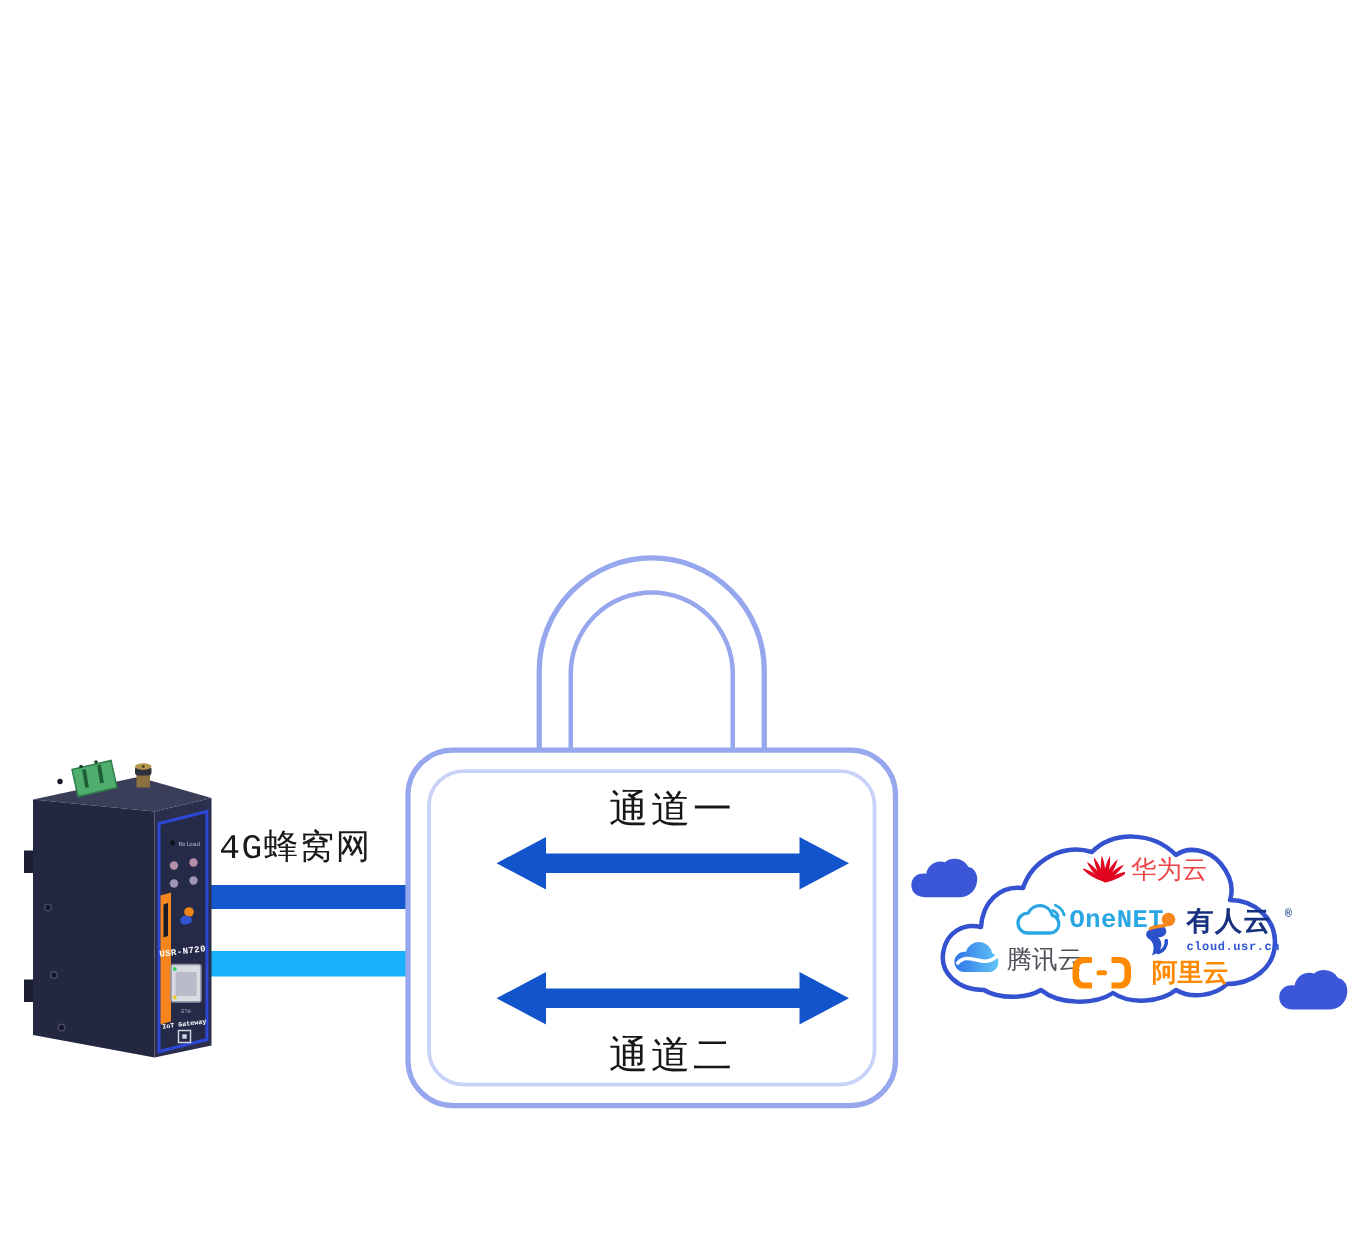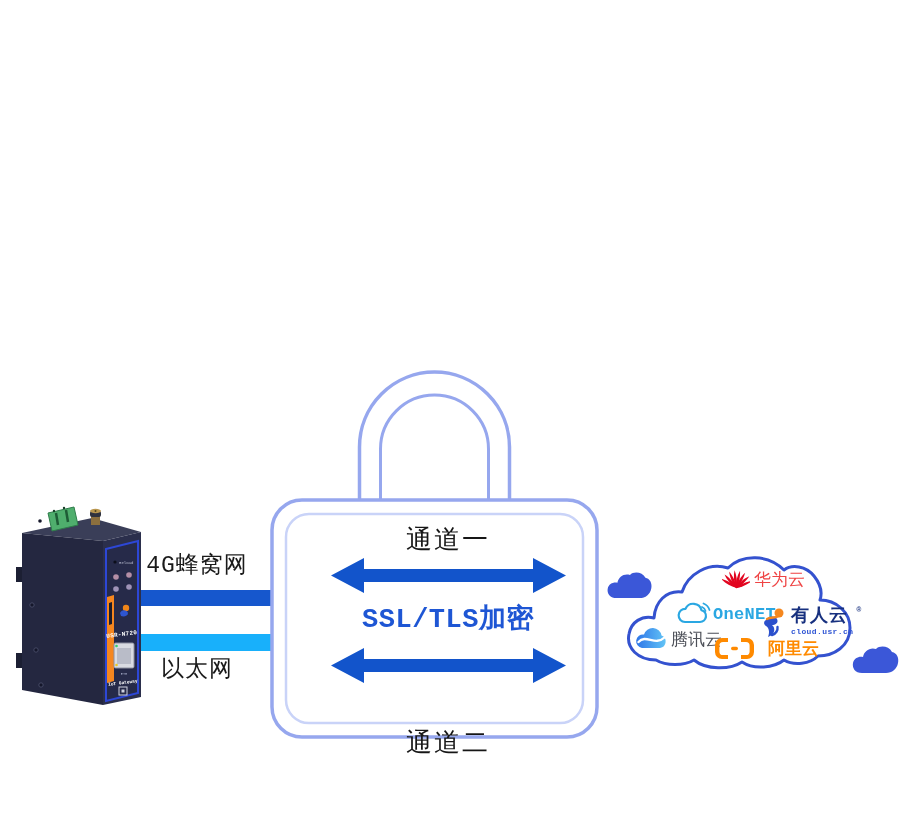--- a/index.html
+++ b/index.html
@@ -17,21 +17,21 @@
     font-size:23px;font-weight:500;color:#1a1a1a;letter-spacing:1px;white-space:nowrap;
   }
   #label-4g{top:549px;}
   #label-eth{top:653px;}
   
   .channel-label{
     position:absolute;left:357px;width:182px;text-align:center;
     font-size:26px;font-weight:500;color:#161616;letter-spacing:2px;white-space:nowrap;
   }
   #channel-1{top:522px;}
-  #channel-2{top:725px;}
+  #channel-2{top:686px;}
   #ssl-label{
     position:absolute;left:328px;top:600px;width:240px;text-align:center;
     font-size:27px;font-weight:700;color:var(--encryption-text,#1e56d4);
     letter-spacing:.5px;white-space:nowrap;
   }
   
   .provider{position:absolute;display:flex;align-items:center;z-index:5;}
   .provider .p-name{white-space:nowrap;}
   #prov-huawei{left:722px;top:567px;gap:4px;}
   #prov-huawei .p-name{font-size:17px;font-weight:500;color:#ef4444;}
@@ -49,21 +49,20 @@
   svg{display:block;}
 </style>
 </head>
 <body>
 
 <div id="stage">
 
   <div id="band-4g" class="band"></div>
   <div id="band-eth" class="band"></div>
   <div id="label-4g" class="band-label">4G蜂窝网</div>
-  <div id="label-eth" class="band-label">以太网</div>
 
   <svg class="abs" style="left:12px;top:505px;" width="135" height="205" viewBox="0 0 135 205">
 
     <polygon points="10,28 80,13 129,27 91,36" fill="#3a3e58"></polygon>
     <polygon points="10,28 91,36 91,200 10,185" fill="#242740"></polygon>
     <polygon points="91,36 129,27 129,192 91,200" fill="#2b2f4c"></polygon>
 
     <rect x="4" y="62" width="6" height="15" fill="#1c1f33"></rect>
     <rect x="4" y="148" width="6" height="15" fill="#1c1f33"></rect>
 
@@ -114,21 +113,20 @@
     <path d="M104.5,160 L104.5,92 A75,75 0 0 1 254.5,92 L254.5,160" fill="none" style="stroke:var(--lock-outline,#96a7ee)" stroke-width="3.5"></path>
     <path d="M125.5,160 L125.5,94 A54,54 0 0 1 233.5,94 L233.5,160" fill="none" style="stroke:var(--lock-outline,#96a7ee)" stroke-width="3"></path>
     <rect x="17" y="145" width="325" height="237" rx="30" fill="#ffffff" style="stroke:var(--lock-outline,#96a7ee)" stroke-width="3.5"></rect>
     <rect x="31" y="159" width="297" height="209" rx="23" fill="none" style="stroke:var(--lock-outline-inner,#c9d3f8)" stroke-width="2.5"></rect>
   </svg>
 
   <div id="channel-1" class="channel-label" style="z-index:3">通道一</div>
   <svg class="abs" style="left:331px;top:557px;z-index:3;" width="235" height="37" viewBox="0 0 235 37">
     <polygon points="0,18.5 33,1 33,12 202,12 202,1 235,18.5 202,36 202,25 33,25 33,36" style="fill:var(--arrow,#1254cb)"></polygon>
   </svg>
-  <div id="ssl-label" style="z-index:3">SSL/TLS加密</div>
   <svg class="abs" style="left:331px;top:647px;z-index:3;" width="235" height="37" viewBox="0 0 235 37">
     <polygon points="0,18.5 33,1 33,12 202,12 202,1 235,18.5 202,36 202,25 33,25 33,36" style="fill:var(--arrow,#1254cb)"></polygon>
   </svg>
   <div id="channel-2" class="channel-label" style="z-index:3">通道二</div>
 
   <svg class="abs" style="left:606px;top:572px;" width="47" height="29" viewBox="0 0 47 30">
     <path d="M10 27 C3 27 0 22 1 17 C2 12 7 10 11 11 C12 5 18 1 24 3 C28 -1 37 0 40 6 C45 7 47 12 46 17 C45 23 40 27 34 27 Z" style="fill:var(--cloud-solid,#3b57d8)"></path>
   </svg>
 
   <svg class="abs" style="left:622px;top:552px;z-index:4;" width="240" height="126" viewBox="0 0 240 126">

